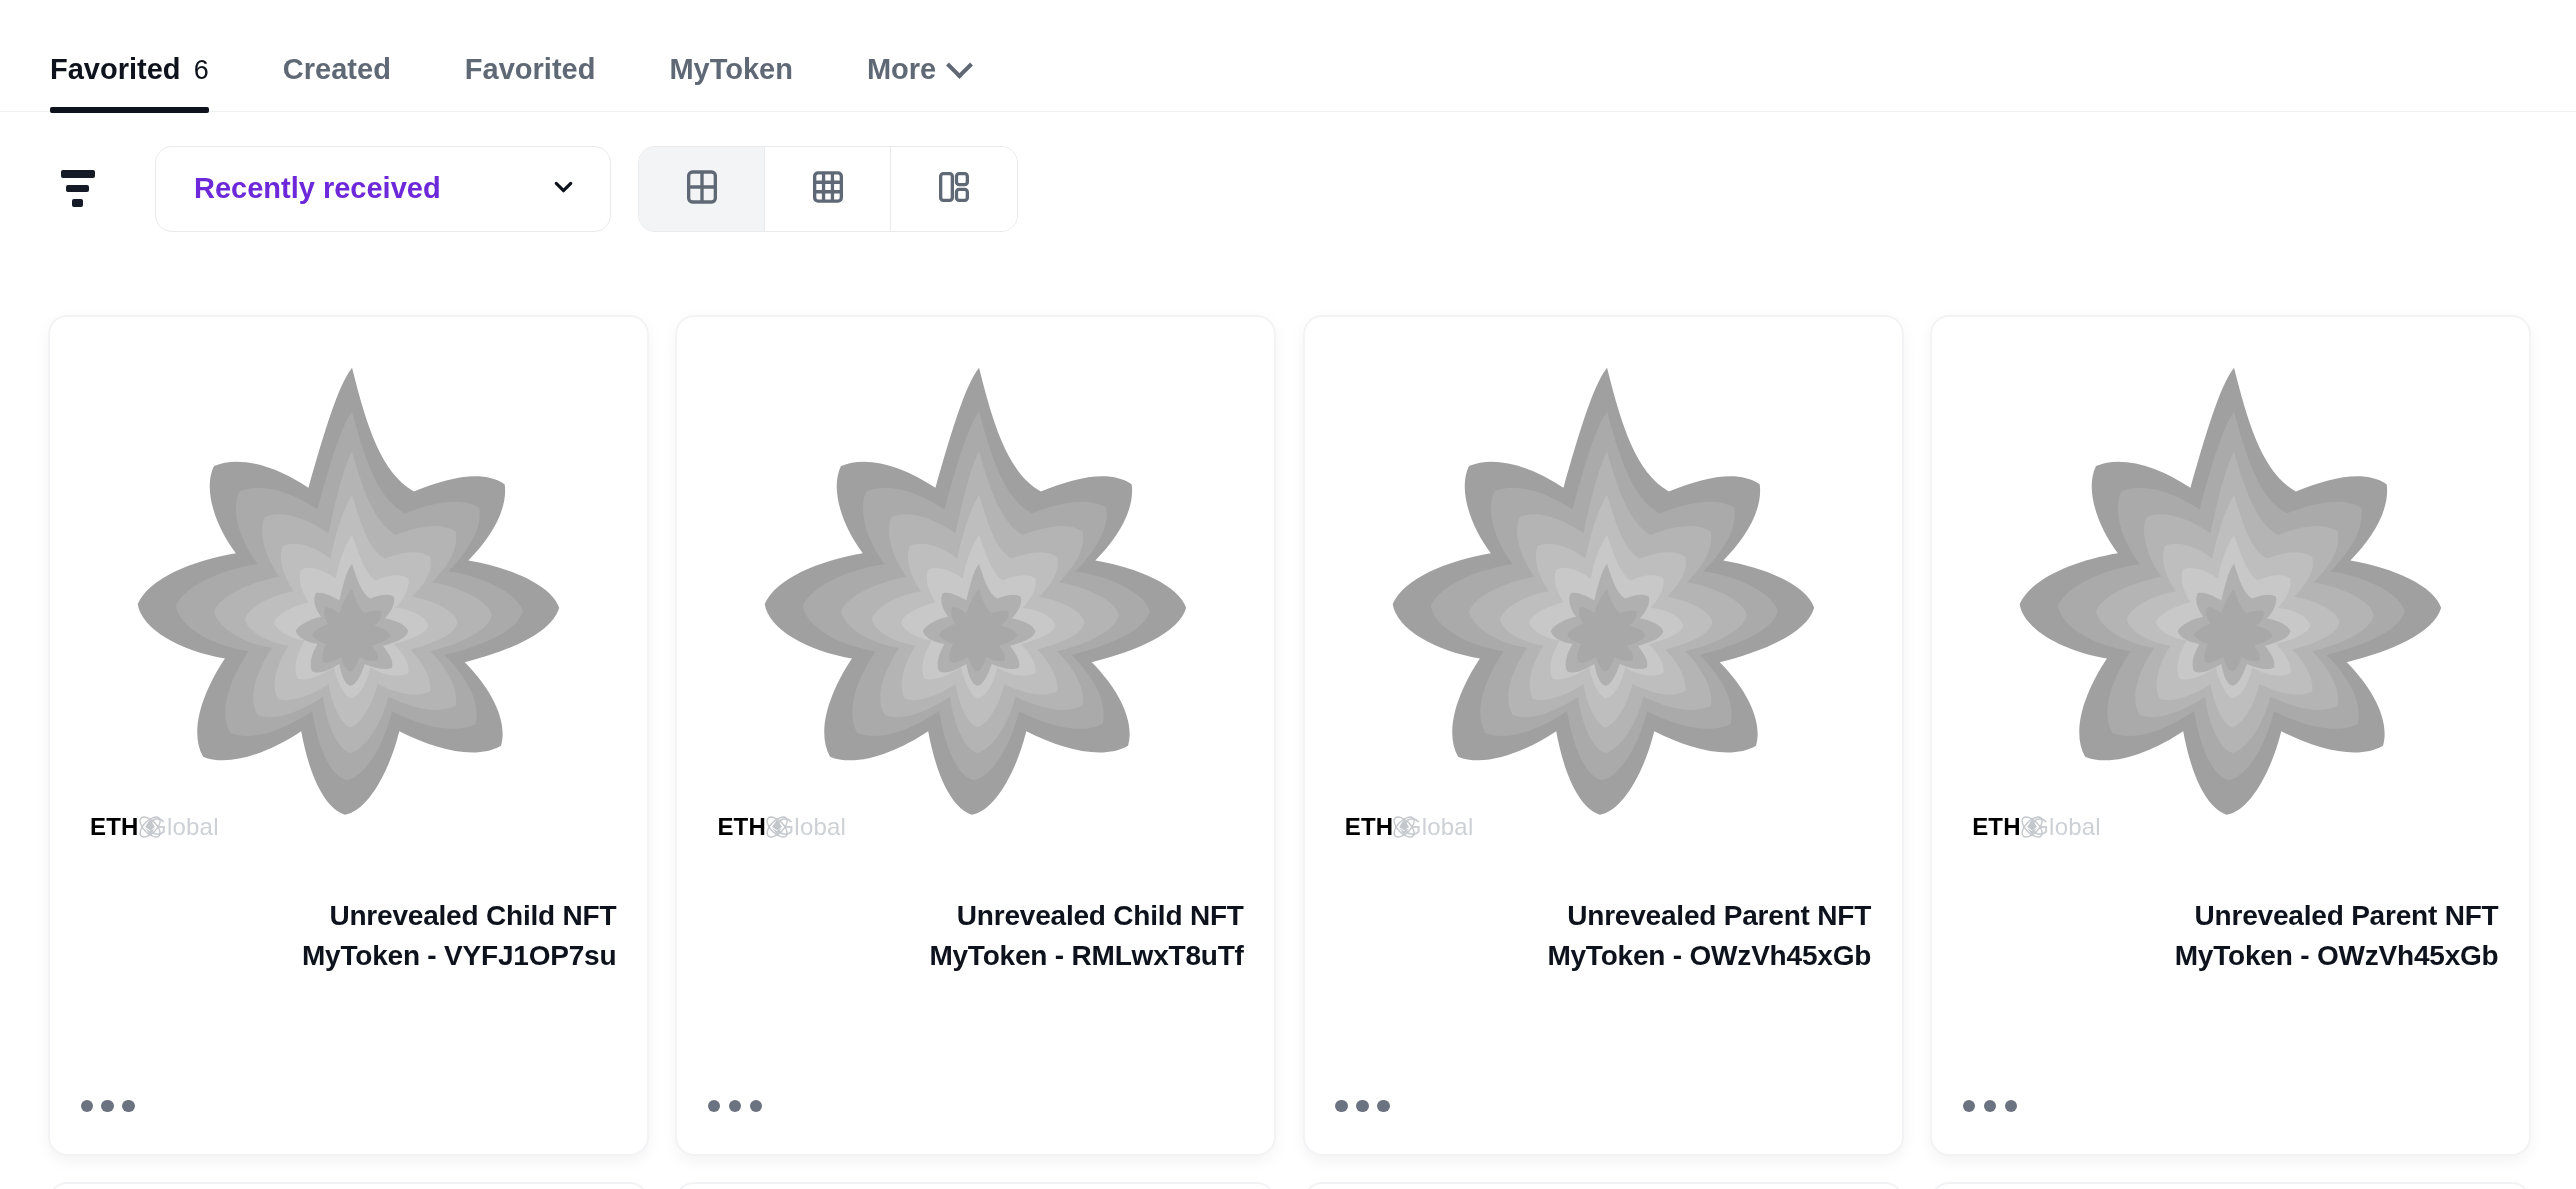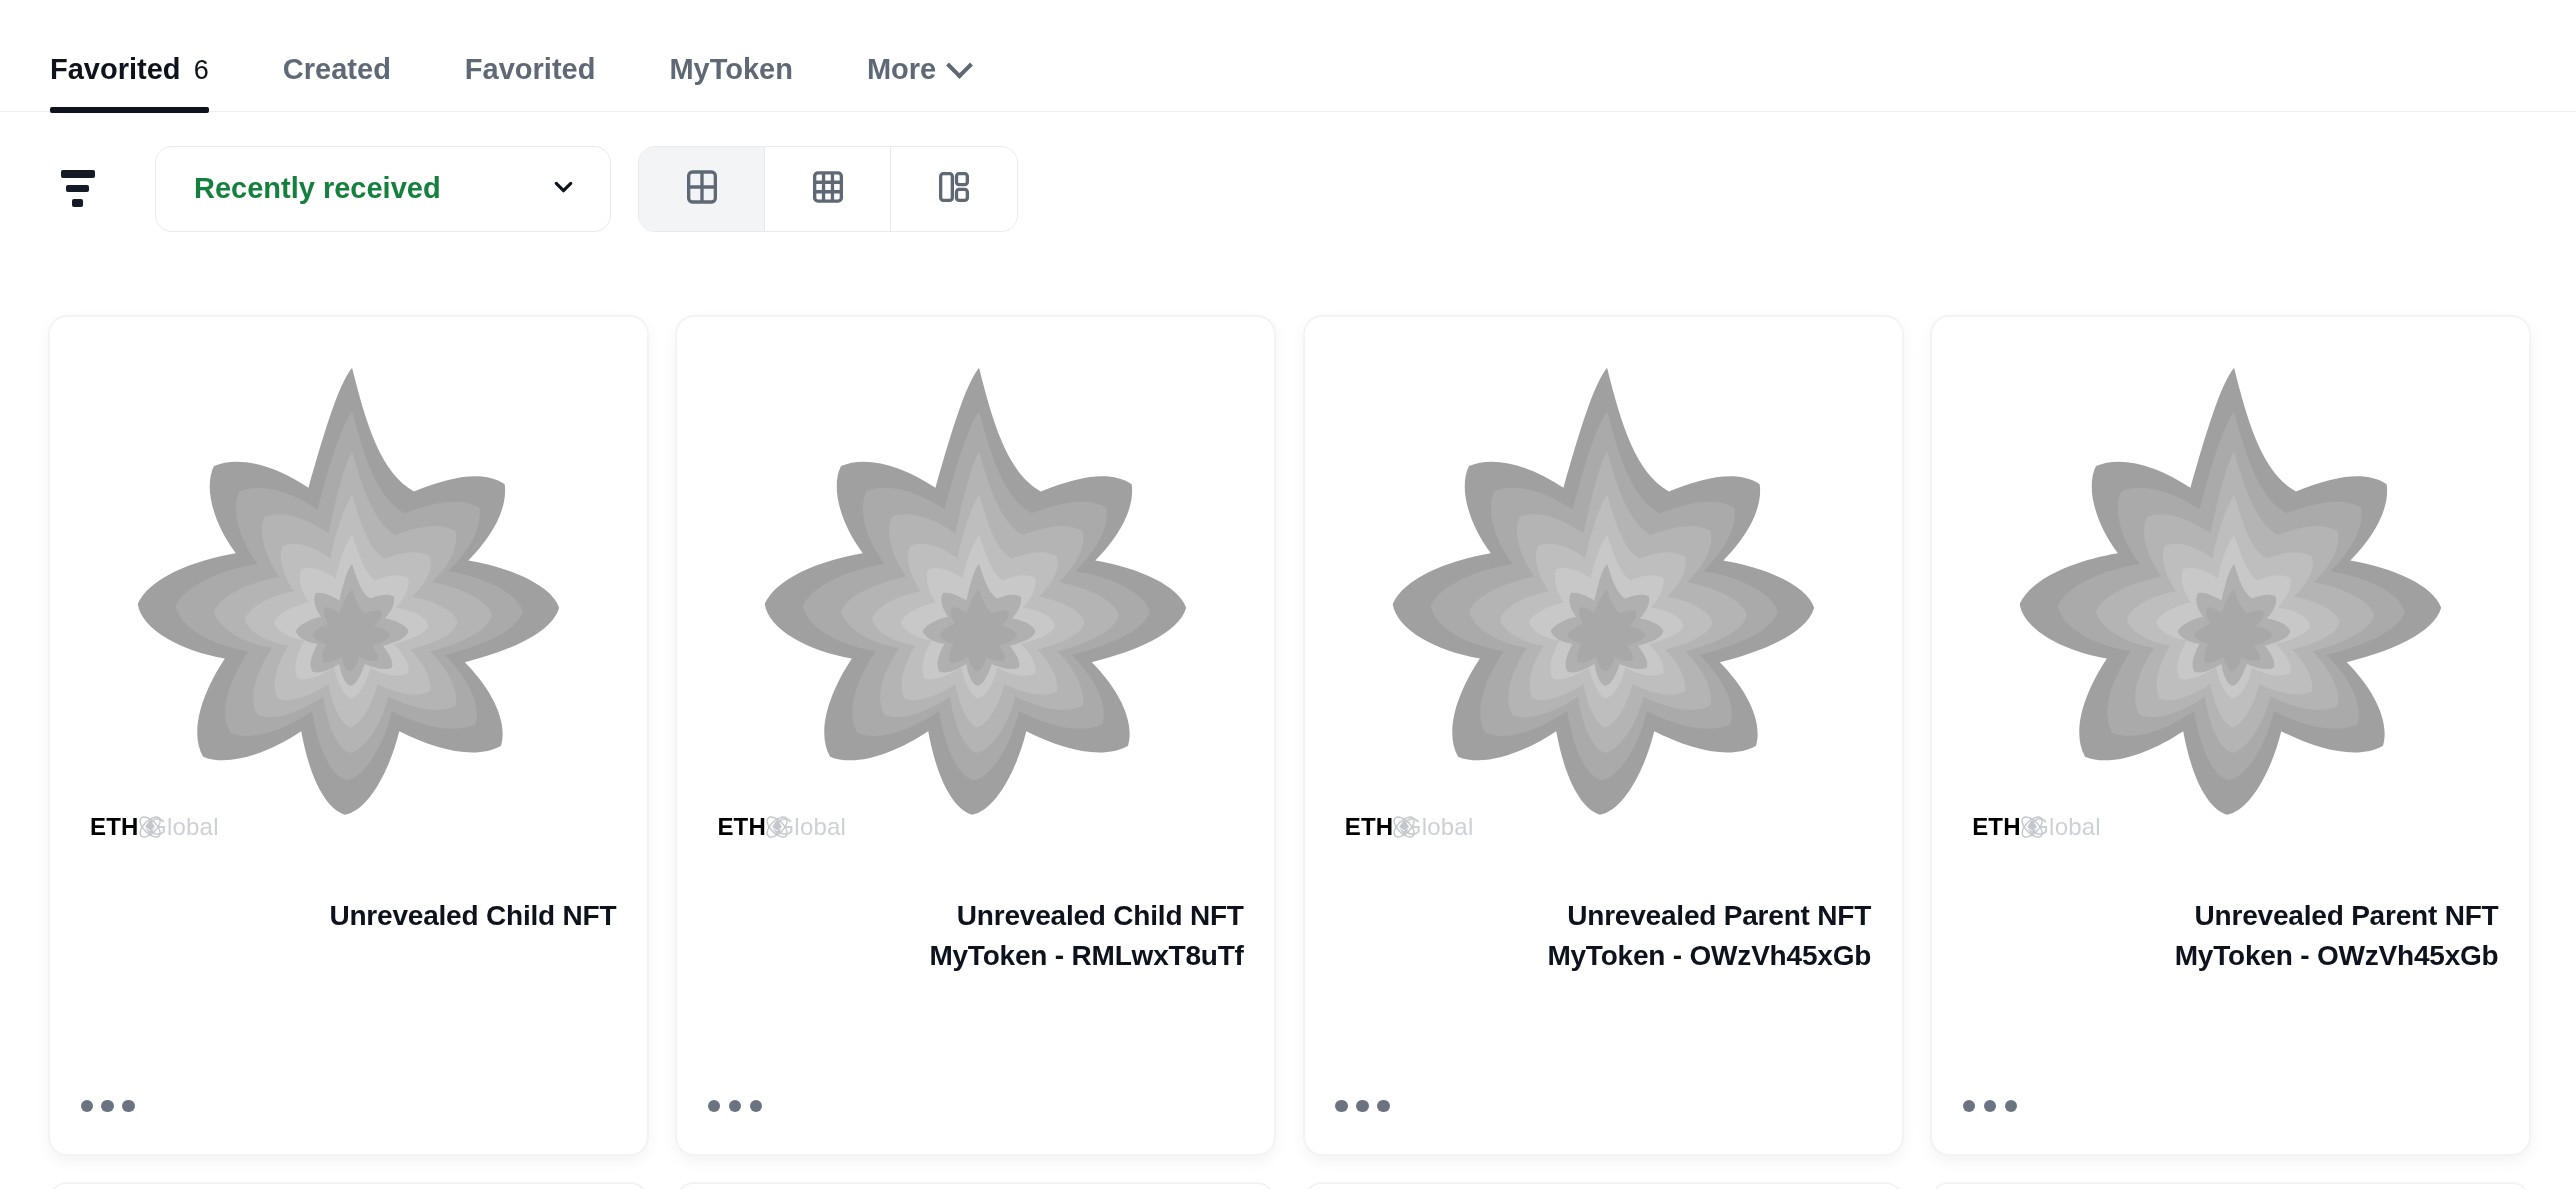--- a/index.html
+++ b/index.html
@@ -68,21 +68,21 @@
     font-size: 29px; color: #0d121c; background: transparent;
   }
   .search input::placeholder { color: #9aa2ad; }
 
   .sort {
     margin-left: 27px; width: 456px; height: 86px; flex: none;
     border: 1.9px solid #e8eaec; border-radius: 17px; background: #fff;
     display: flex; align-items: center; justify-content: space-between;
     padding: 0 32px 0 38px; cursor: pointer;
   }
-  .sort .label { font-size: 29px; font-weight: bold; color: #15803d; white-space: nowrap; }
+  .sort .label { font-size: 29px; font-weight: bold; color: #6d28d9; white-space: nowrap; }
 
   .viewtoggle {
     margin-left: 27px; flex: none; height: 86px;
     border: 1.9px solid #e8eaec; border-radius: 17px; overflow: hidden;
     display: flex; background: #fff;
   }
   .viewtoggle .vt {
     width: 126px; height: 100%;
     display: flex; align-items: center; justify-content: center;
     border-right: 1.9px solid #e8eaec; cursor: pointer; background: #fff;
@@ -228,20 +228,21 @@
               <path d="M20 9 L27 20 L20 24.5 L13 20 Z" fill="#c3c7cc" stroke="none"></path>
               <path d="M20 26 L27 21.5 L20 31 L13 21.5 Z" fill="#c3c7cc" stroke="none"></path>
             </svg>
           </span>
           <span class="bt eth">ETH</span>
           <span class="bt glb">Global</span>
         </div>
       </div>
       <div class="card-body">
         <div class="card-title">Unrevealed Child NFT</div>
+        <div class="card-title">MyToken - VYFJ1OP7su</div>
       </div>
       <div class="card-foot">
         <div class="dots">
           <span></span>
             <span></span>
             <span></span>
         </div>
       </div>
     </div>
 

